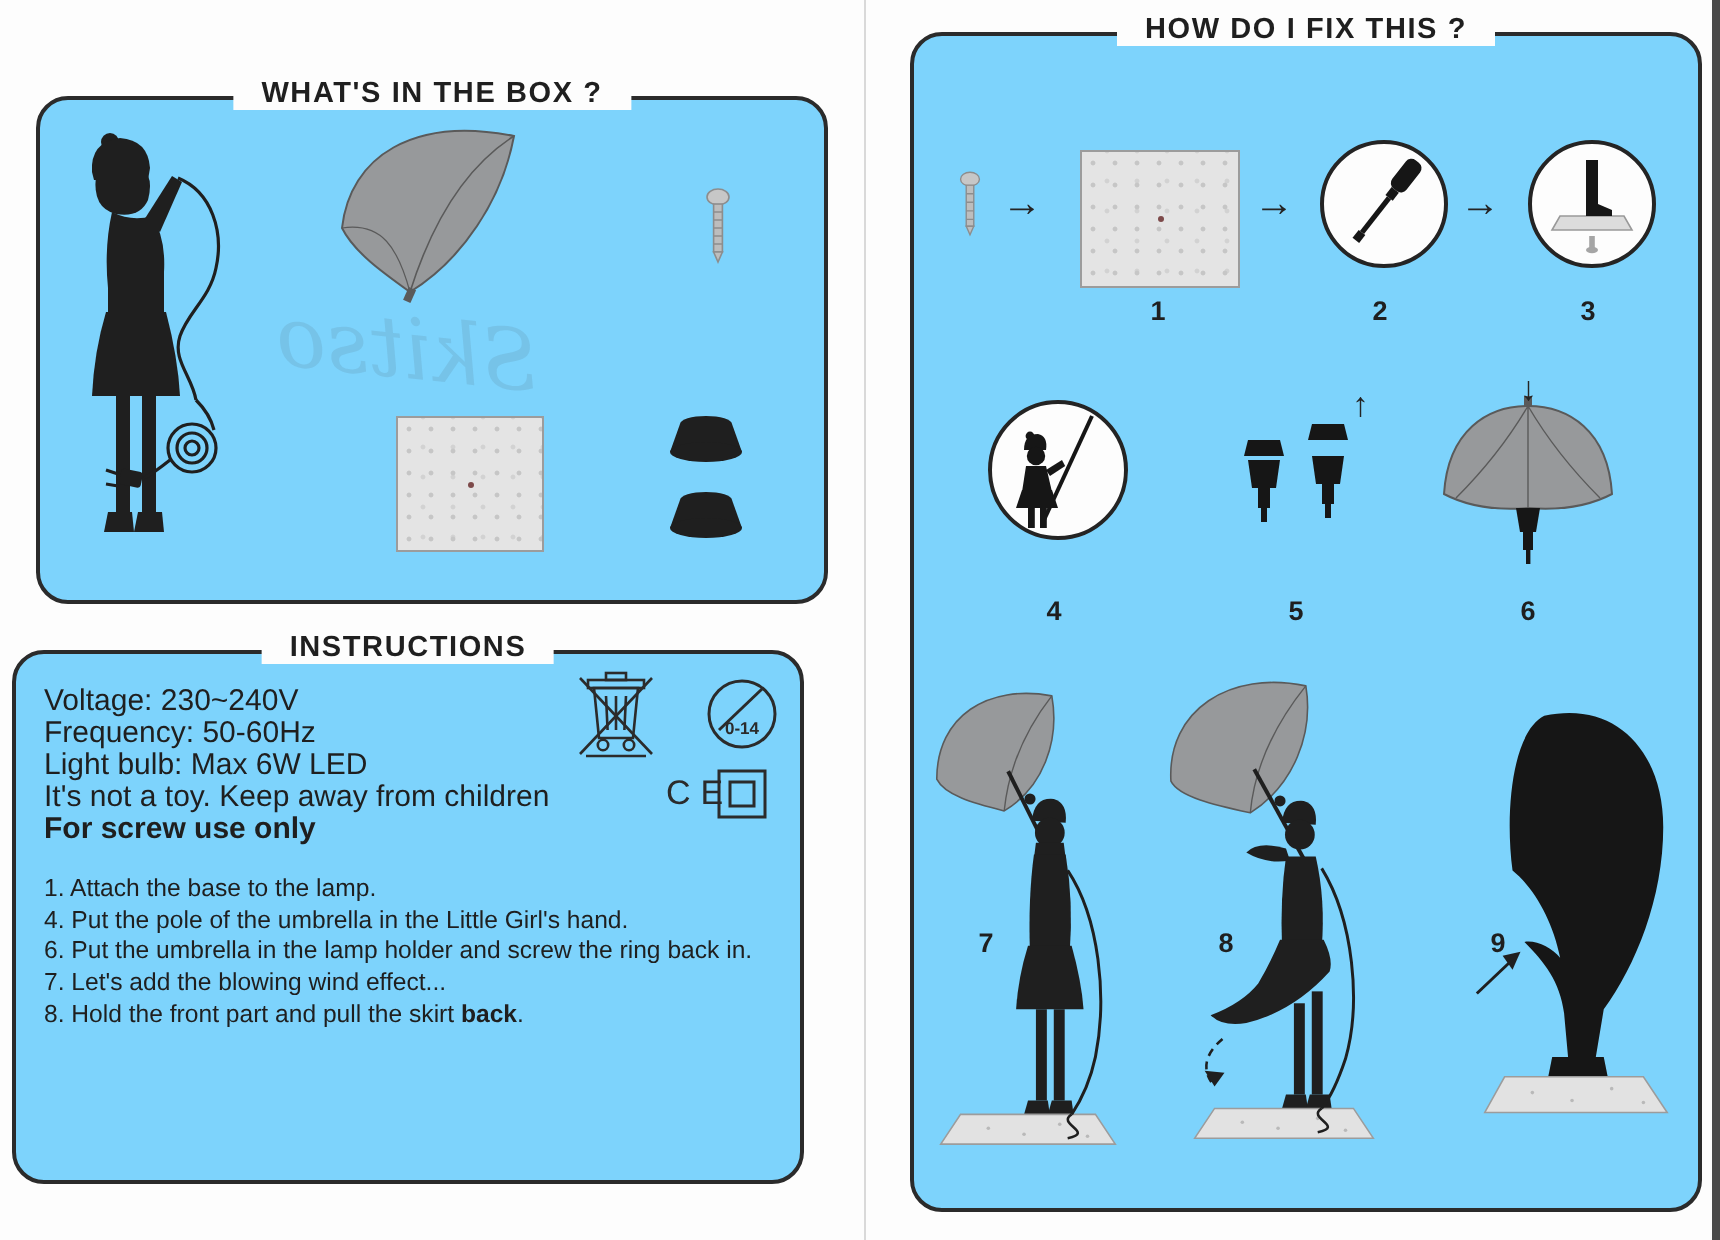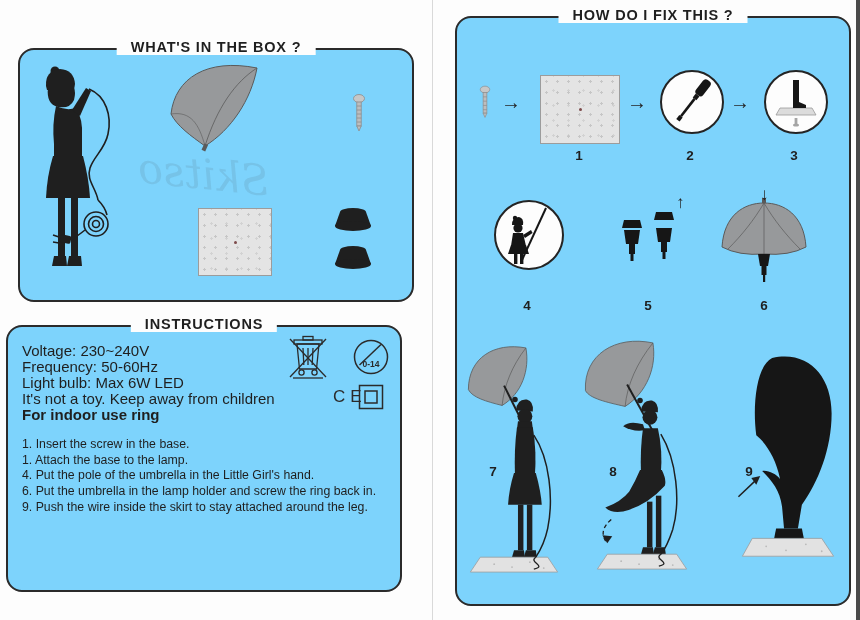--- a/index.html
+++ b/index.html
@@ -97,21 +97,21 @@
     </div>
 
     <div class="obox" style="left:6px;top:325px;width:392px;height:263px;">
       <div class="legend">INSTRUCTIONS</div>
 
       <div class="specs">
         <div>Voltage: 230~240V</div>
         <div>Frequency: 50-60Hz</div>
         <div>Light bulb: Max 6W LED</div>
         <div>It's not a toy. Keep away from children</div>
-        <div class="bold">For indoor use ring</div>
+        <div class="bold">For screw use only</div>
       </div>
 
       <svg class="abs" style="left:280px;top:8px;" width="40" height="46" viewBox="0 0 40 46">
         <g fill="none" stroke="#2b2b2b" stroke-width="1.3">
           <rect x="15" y="1.5" width="10" height="3.5"></rect>
           <rect x="6" y="5" width="28" height="4"></rect>
           <path d="M9,9 L31,9 L28.5,34 L11.5,34 Z"></path>
           <path d="M15,13 L15.8,30 M20,13 L20,30 M25,13 L24.2,30"></path>
           <circle cx="13.5" cy="37.5" r="2.6"></circle>
           <circle cx="26.5" cy="37.5" r="2.6"></circle>
@@ -128,25 +128,25 @@
       </svg>
 
       <div class="ce" style="left:285px;top:60px;margin-left:40px;">CE</div>
 
       <svg class="abs" style="left:350px;top:57px;" width="26" height="26" viewBox="0 0 26 26">
         <rect x="1.5" y="1.5" width="23" height="23" fill="none" stroke="#2b2b2b" stroke-width="1.5"></rect>
         <rect x="7" y="7" width="12" height="12" fill="none" stroke="#2b2b2b" stroke-width="1.5"></rect>
       </svg>
 
       <div class="steps">
-        <div>1. Insert the screw in the base.</div>
         <div>1. Attach the base to the lamp.</div>
         <div>4. Put the pole of the umbrella in the Little Girl's hand.</div>
         <div>6. Put the umbrella in the lamp holder and screw the ring back in.</div>
-        <div>9. Push the wire inside the skirt to stay attached around the leg.</div>
+        <div>7. Let's add the blowing wind effect...</div>
+        <div><span>8. Hold the front part and pull the skirt</span> <b>back</b><span>.</span></div>
       </div>
     </div>
   </section>
 
   <section class="abs" style="left:432px;top:0;width:428px;height:620px;">
     <div class="obox" style="left:23px;top:16px;width:392px;height:586px;">
       <div class="legend">HOW DO I FIX THIS ?</div>
 
       <svg class="abs" style="left:22px;top:66px;" width="12" height="36" viewBox="0 0 14 38">
         <ellipse cx="7" cy="4.5" rx="5.5" ry="4" fill="#c7c7c7" stroke="#8d8d8d" stroke-width="0.8"></ellipse>

